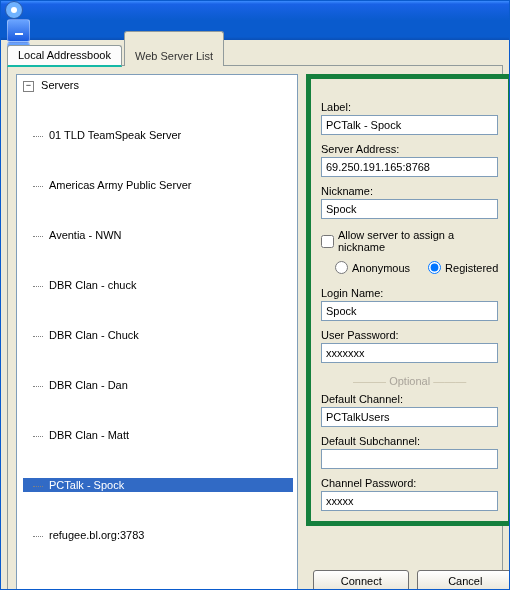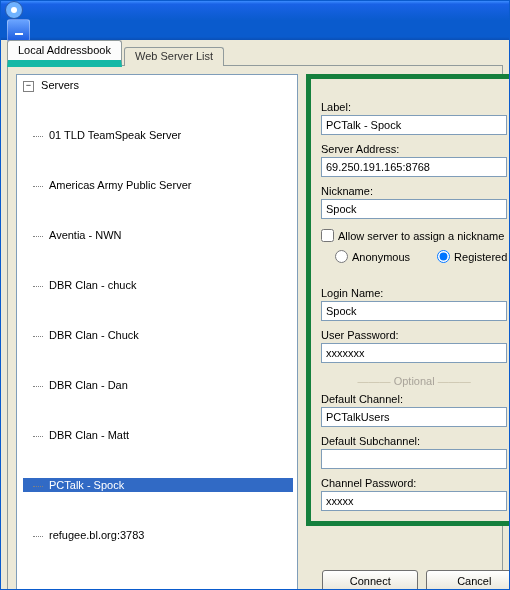--- a/index.html
+++ b/index.html
@@ -41,22 +41,22 @@
 }
 
 .tabs{display:flex;align-items:flex-end;height:22px;margin-bottom:-1px;position:relative;z-index:2}
 .tab{
   padding:3px 10px 4px;
   border:1px solid #919b9c;border-bottom:none;
   border-radius:3px 3px 0 0;
   background:#f7f6ef;margin-right:2px;
   font-size:11px;cursor:default;
 }
-.tab.inactive{background:#ece9d8;color:#333;padding-top:2px;margin-top:2px}
-.tab.active{background:#fcfcfc;border-bottom:7px solid #14b8a6;margin-bottom:-1px}
+.tab.inactive{background:#ece9d8;color:#333;padding-top:18px;margin-top:2px}
+.tab.active{background:#fcfcfc;border-bottom:2px solid #14b8a6;margin-bottom:-1px}
 
 .pane{
   flex:1 1 auto;display:flex;
   border:1px solid #919b9c;background:#ece9d8;
 }
 
 .left{
   flex:0 0 280px;margin:8px 4px 8px 8px;
   background:#fff;border:1px solid #7f9db9;
   overflow:auto;padding:2px 0;
@@ -89,21 +89,21 @@
 }
 label.lbl{display:block;margin:2px 0 2px}
 input.txt{
   width:100%;box-sizing:border-box;
   height:20px;border:1px solid #7f9db9;background:#fff;
   font:11px Tahoma,Arial,sans-serif;padding:2px 4px;
 }
 .gap{height:6px}
 .row{display:flex;align-items:center;margin:4px 0}
 .row input[type=radio],.row input[type=checkbox]{margin:0 4px 0 0}
-.radios{display:flex;gap:27px;margin:4px 0 20px 14px}
+.radios{display:flex;gap:18px;margin:4px 0 9px 14px}
 .optional{
   color:#a9a49a;text-align:center;font-size:11px;margin:6px 0;
 }
 .optional::before,.optional::after{content:" ——— ";color:#c8c2ac}
 
 .btns{
   display:flex;justify-content:flex-end;gap:8px;margin-top:8px;
 }
 button.std{
   width:96px;height:22px;

